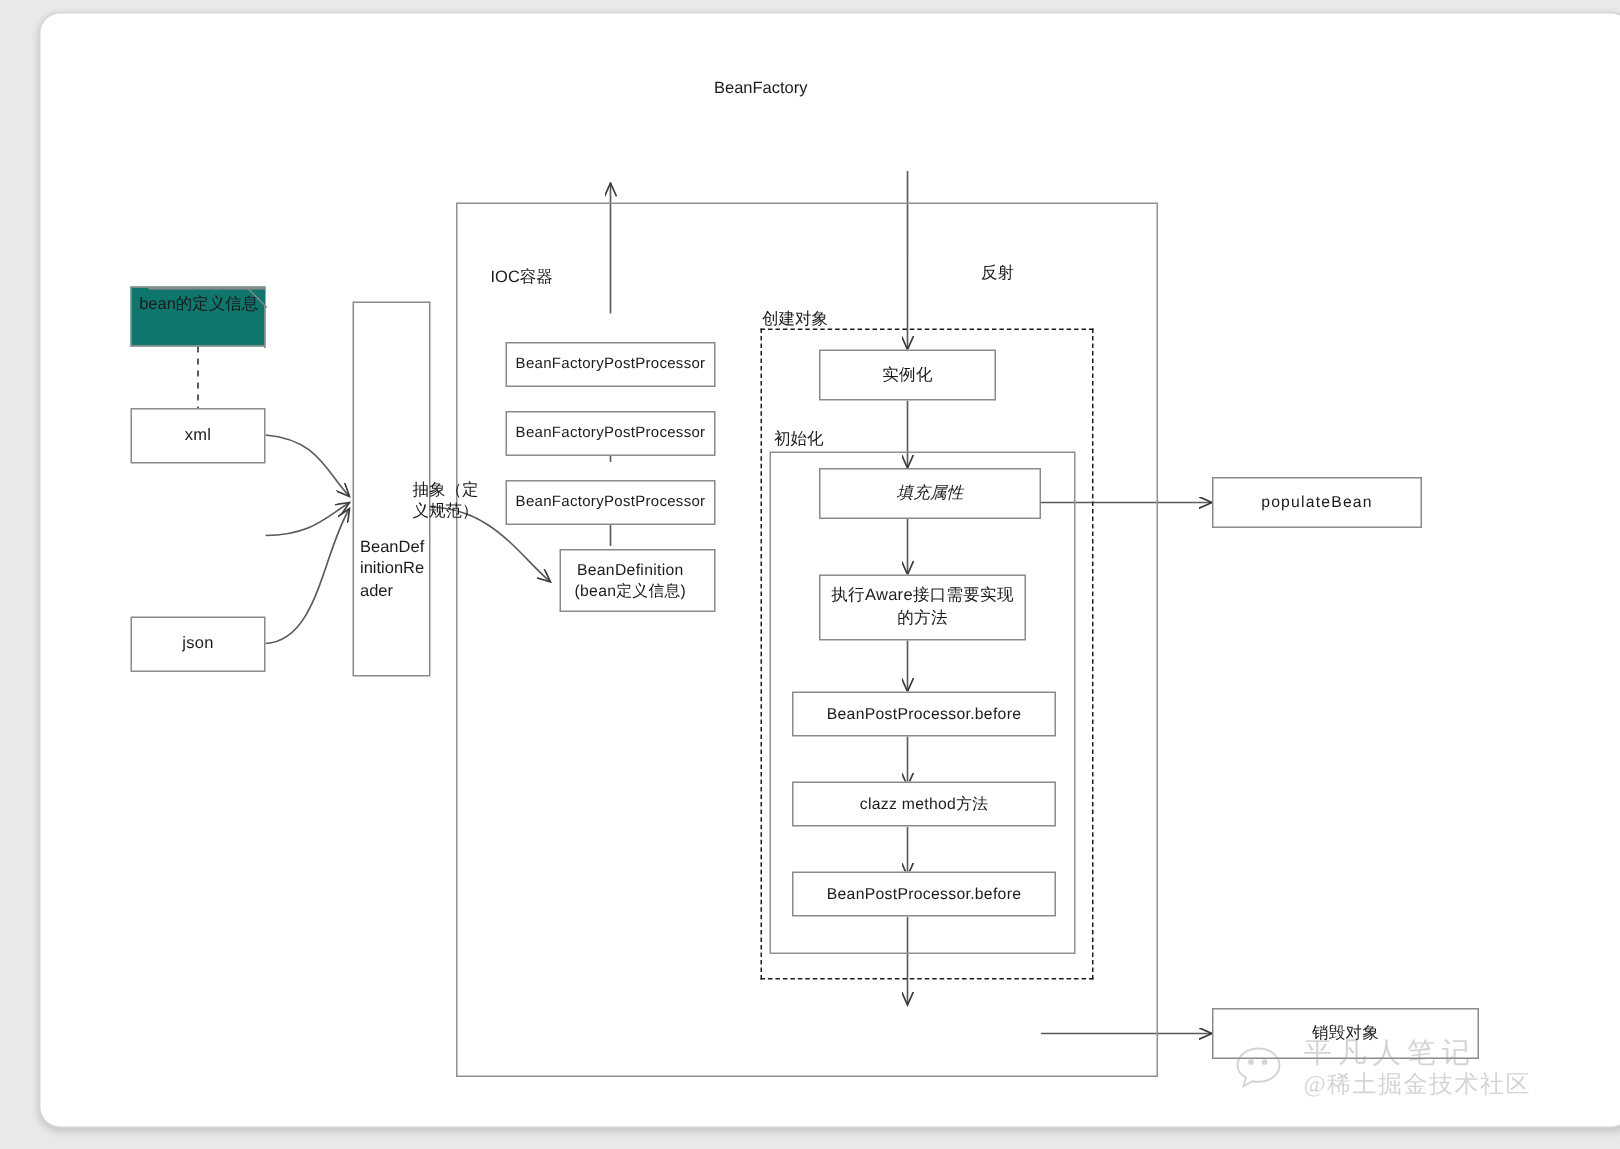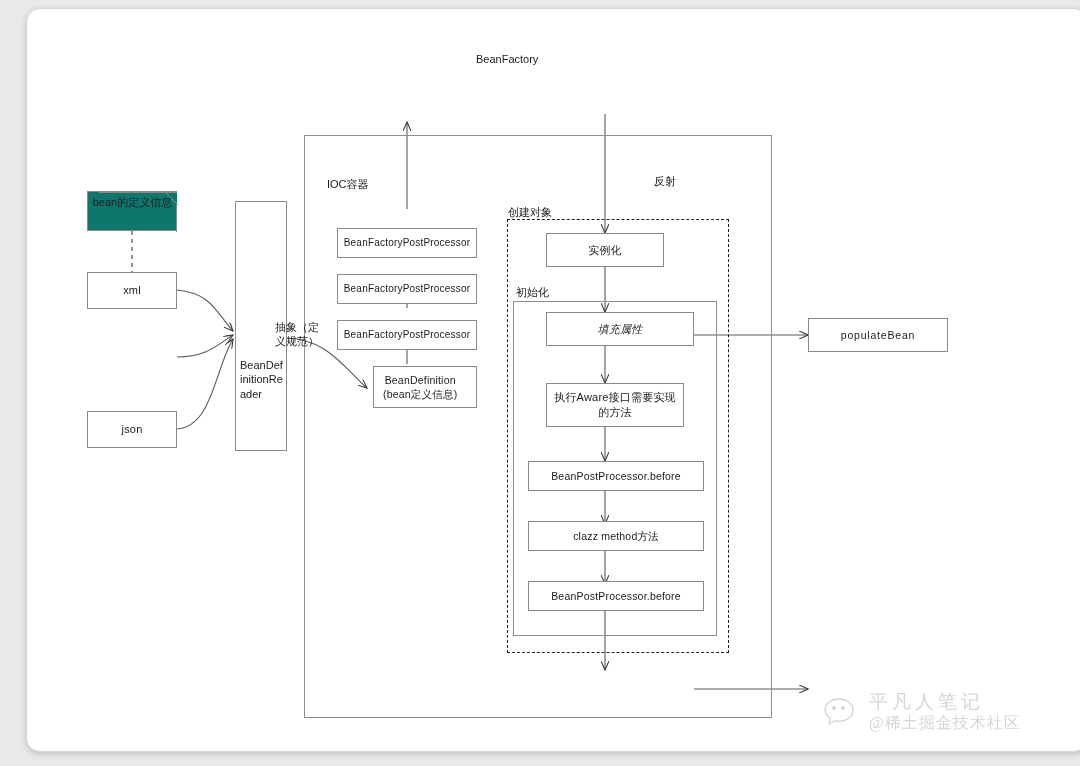--- a/index.html
+++ b/index.html
@@ -179,20 +179,21 @@
       <div class="node" style="left:519px;top:303px;width:148px;height:34px;font-style:italic;">填充属性</div>
       <div class="node" style="left:519px;top:374px;width:138px;height:44px;">执行Aware接口需要实现
 的方法</div>
       <div class="node" style="left:501px;top:452px;width:176px;height:30px;font-size:10.5px;text-align:center;">BeanPostProcessor.before</div>
       <div class="node" style="left:501px;top:512px;width:176px;height:30px;font-size:10.5px;">clazz method方法</div>
       <div class="node" style="left:501px;top:572px;width:176px;height:30px;font-size:10.5px;">BeanPostProcessor.before</div>
 
 
       <div class="node" style="left:781px;top:309px;width:140px;height:34px;font-size:10.5px;letter-spacing:.8px;">populateBean</div>
 
+      <div class="node" style="left:781px;top:663px;width:178px;height:34px;">销毁对象</div>
 
       <div id="watermark">
         <svg class="wmicon" viewBox="0 0 42 32">
           <path d="M16,4 C8,4 2,9 2,15 C2,18.5 4.2,21.6 7.6,23.4 L6,29 L12,25.8 C13.3,26.1 14.6,26.2 16,26.2
                    C24,26.2 30,21.2 30,15.2 C30,9.2 24,4 16,4 Z" fill="none" stroke="#9a9a9a" stroke-width="1.3"></path>
           <circle cx="11" cy="13" r="1.9" fill="#9a9a9a"></circle>
           <circle cx="20" cy="13" r="1.9" fill="#9a9a9a"></circle>
         </svg>
         <div class="wmline wm1">平凡人笔记</div>
         <div class="wmline wm2">@稀土掘金技术社区</div>

